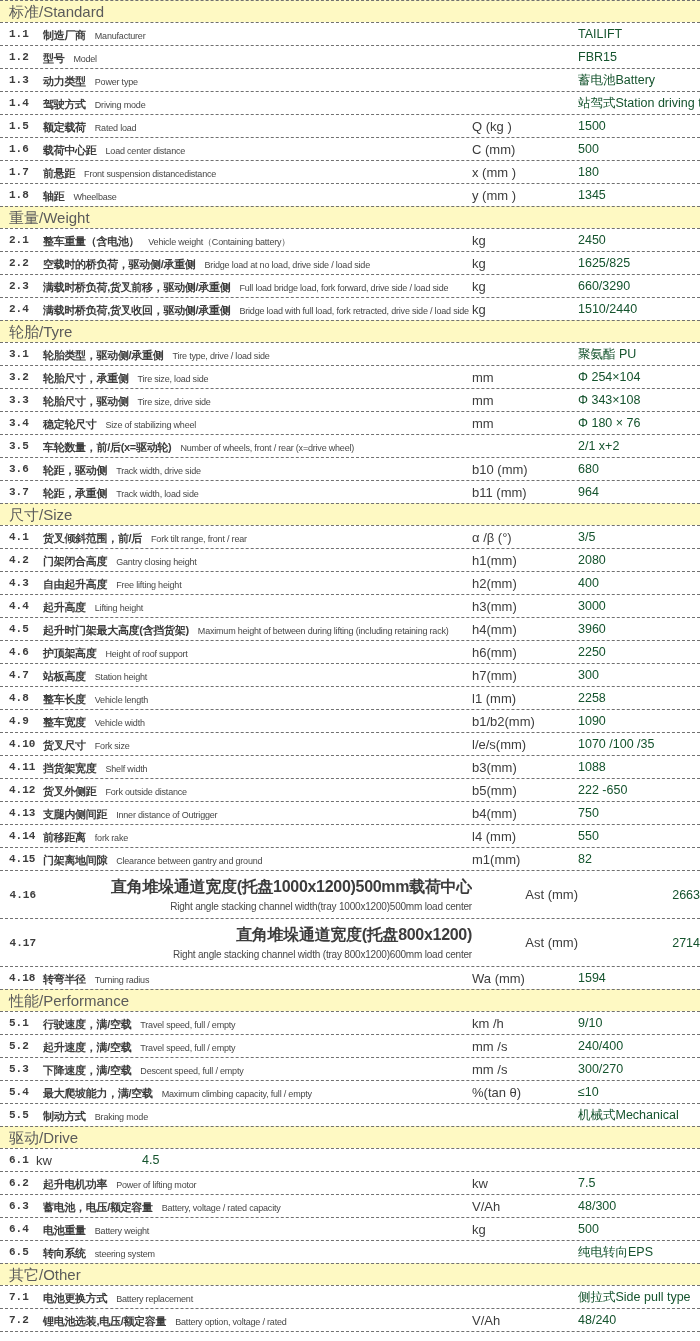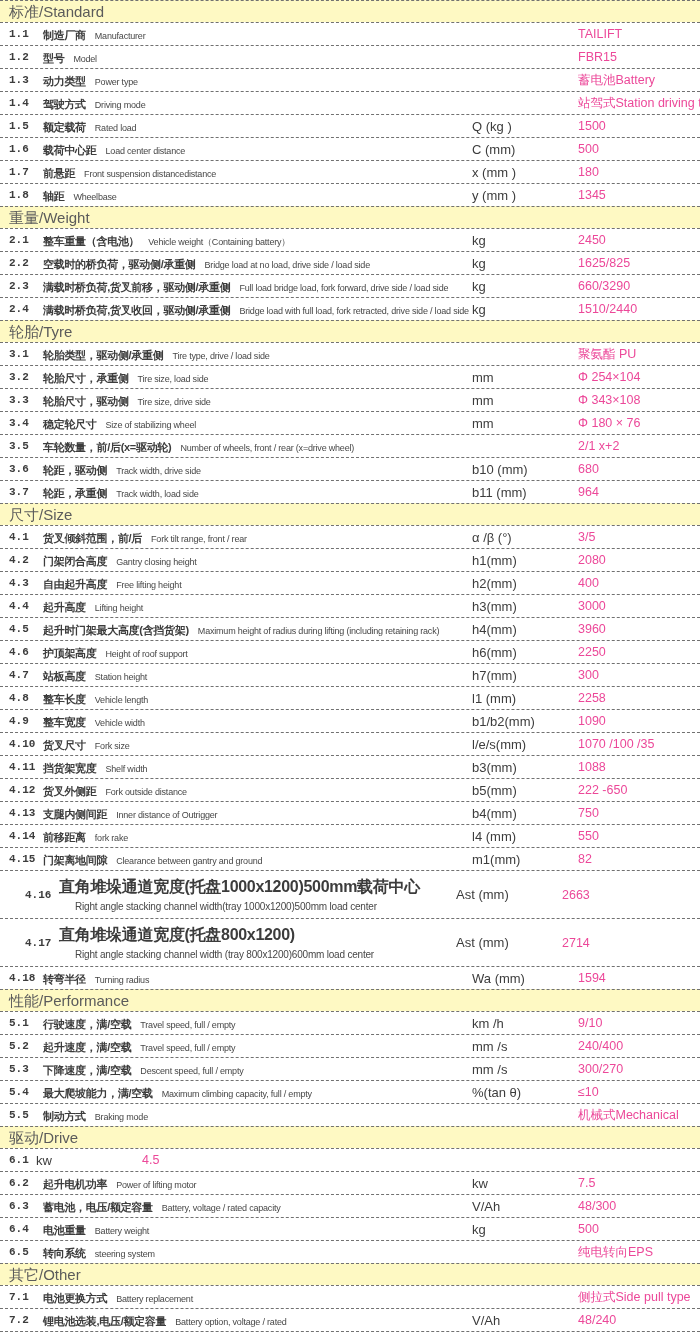--- a/index.html
+++ b/index.html
@@ -64,25 +64,25 @@
     flex: none;
     width: 106px;
     font-size: 13px;
     color: #3c3c3c;
     white-space: nowrap;
   }
   .value {
     flex: none;
     width: 122px;
     font-size: 12.5px;
-    color: #ec4899;
+    color: #14532d;
     white-space: nowrap;
     overflow: hidden;
   }
-  .row.two-line { min-height: 48px; padding: 5px 16px; }
+  .row.two-line { min-height: 48px; padding: 5px 0; text-align: right; }
   .row.two-line .label { white-space: normal; }
   .row.two-line .zh { display: block; font-size: 16px; }
   .row.two-line .en { display: block; margin-left: 16px; margin-top: 3px; font-size: 10px; }
 </style>
 </head>
 <body>
 
 <div class="spec-table">
     <div class="section-header">标准/Standard</div>
     <div class="row">
@@ -221,21 +221,21 @@
       <span class="value">400</span>
     </div>
     <div class="row">
       <span class="num">4.4</span>
       <span class="label"><span class="zh">起升高度</span><span class="en">Lifting height</span></span>
       <span class="unit">h3(mm)</span>
       <span class="value">3000</span>
     </div>
     <div class="row">
       <span class="num">4.5</span>
-      <span class="label"><span class="zh">起升时门架最大高度(含挡货架)</span><span class="en">Maximum height of radius during lifting (including retaining rack)</span></span>
+      <span class="label"><span class="zh">起升时门架最大高度(含挡货架)</span><span class="en">Maximum height of between during lifting (including retaining rack)</span></span>
       <span class="unit">h4(mm)</span>
       <span class="value">3960</span>
     </div>
     <div class="row">
       <span class="num">4.6</span>
       <span class="label"><span class="zh">护顶架高度</span><span class="en">Height of roof support</span></span>
       <span class="unit">h6(mm)</span>
       <span class="value">2250</span>
     </div>
     <div class="row">

